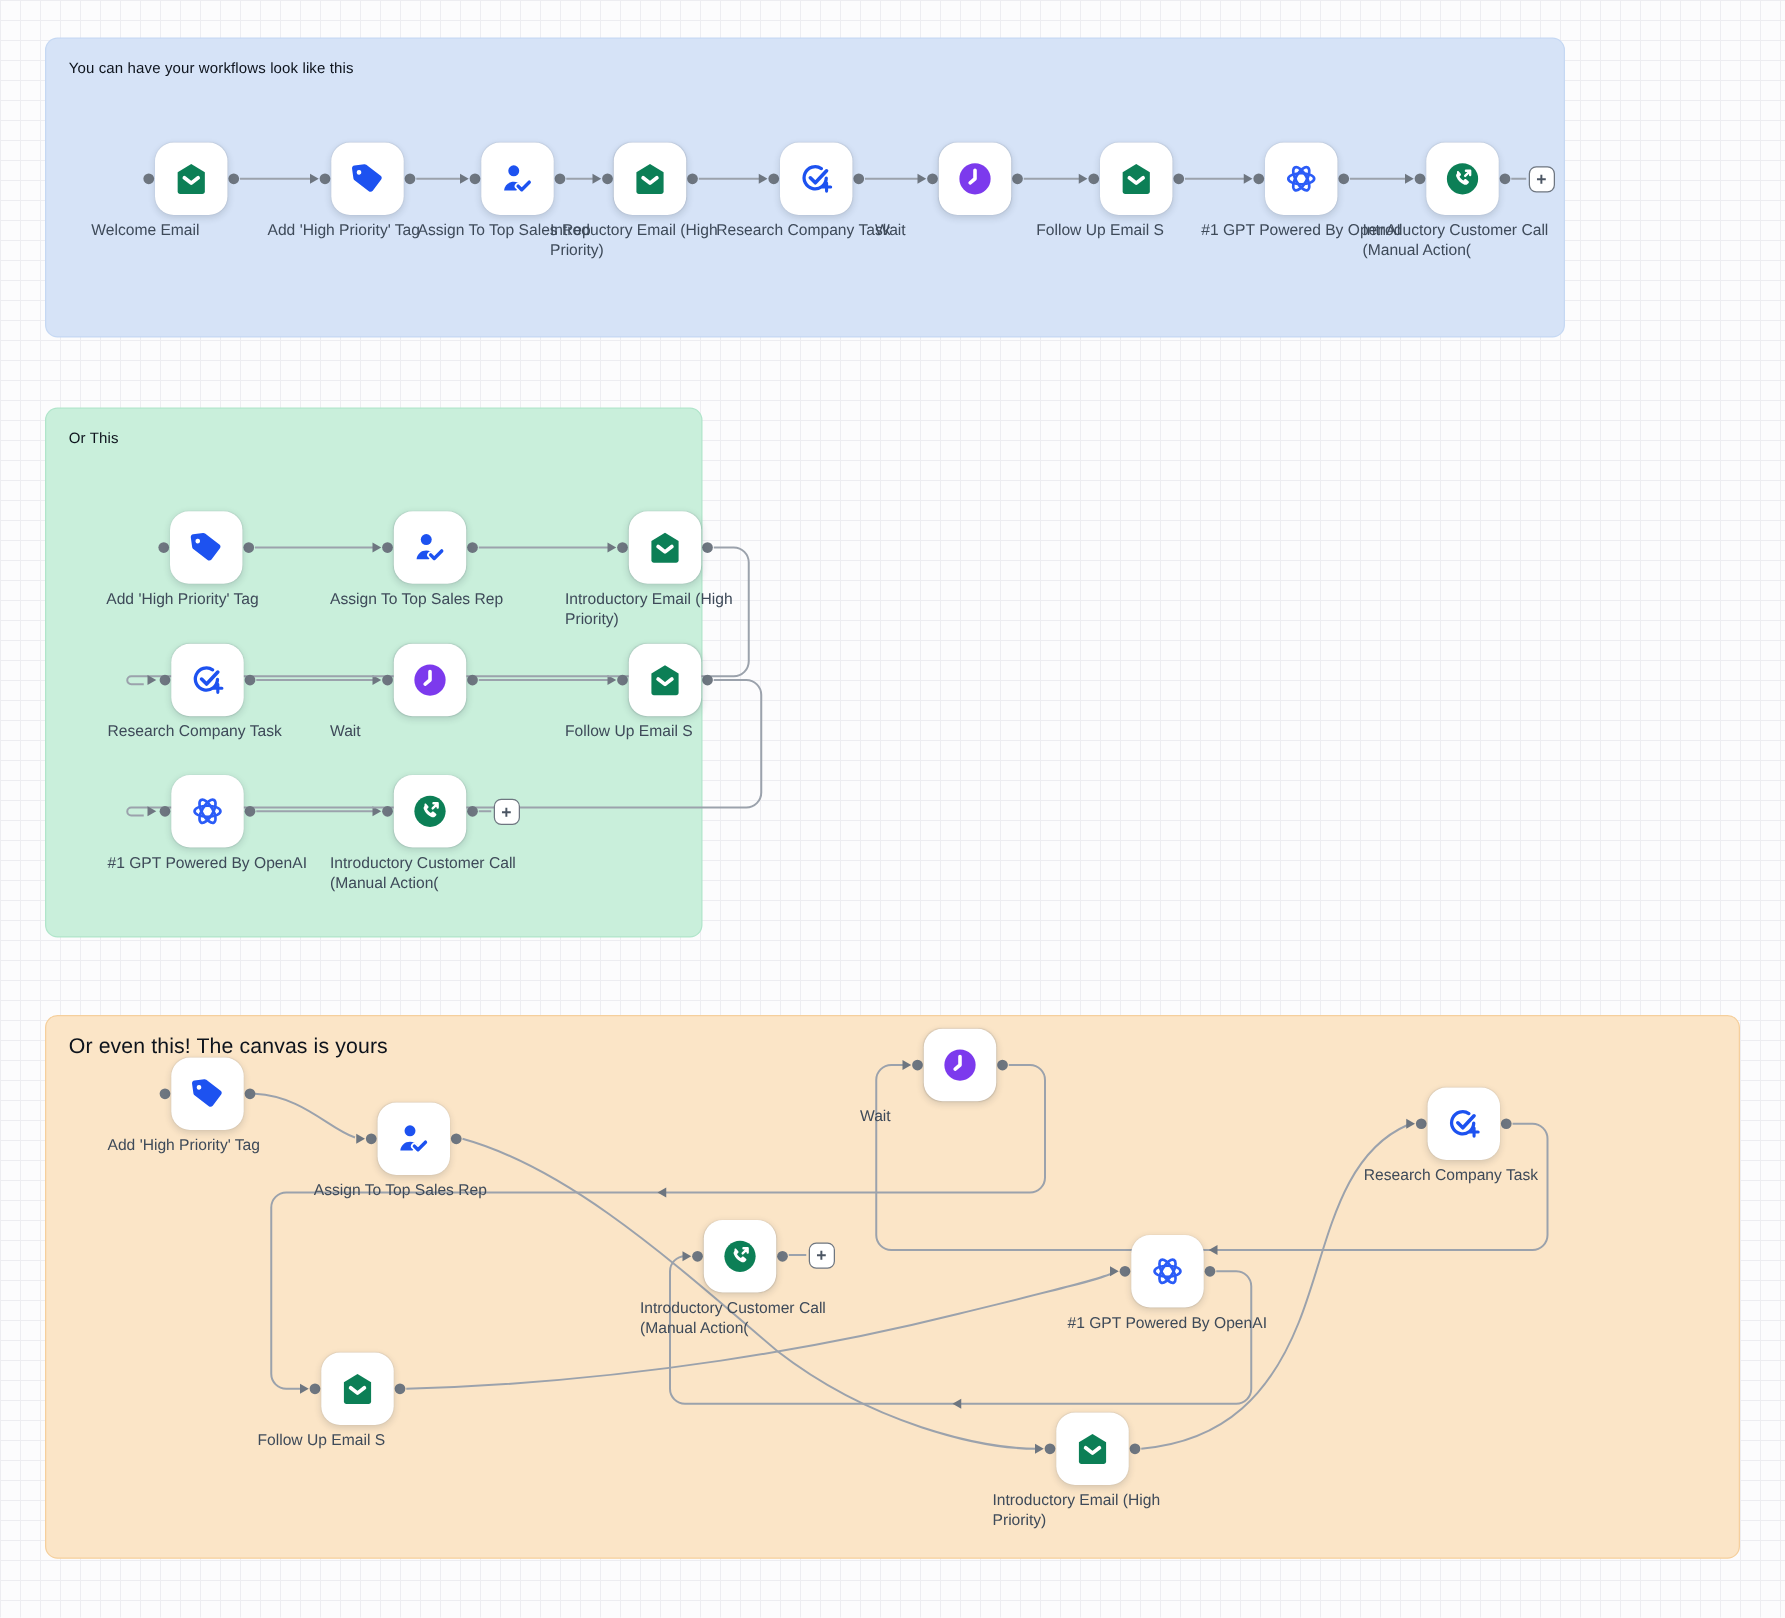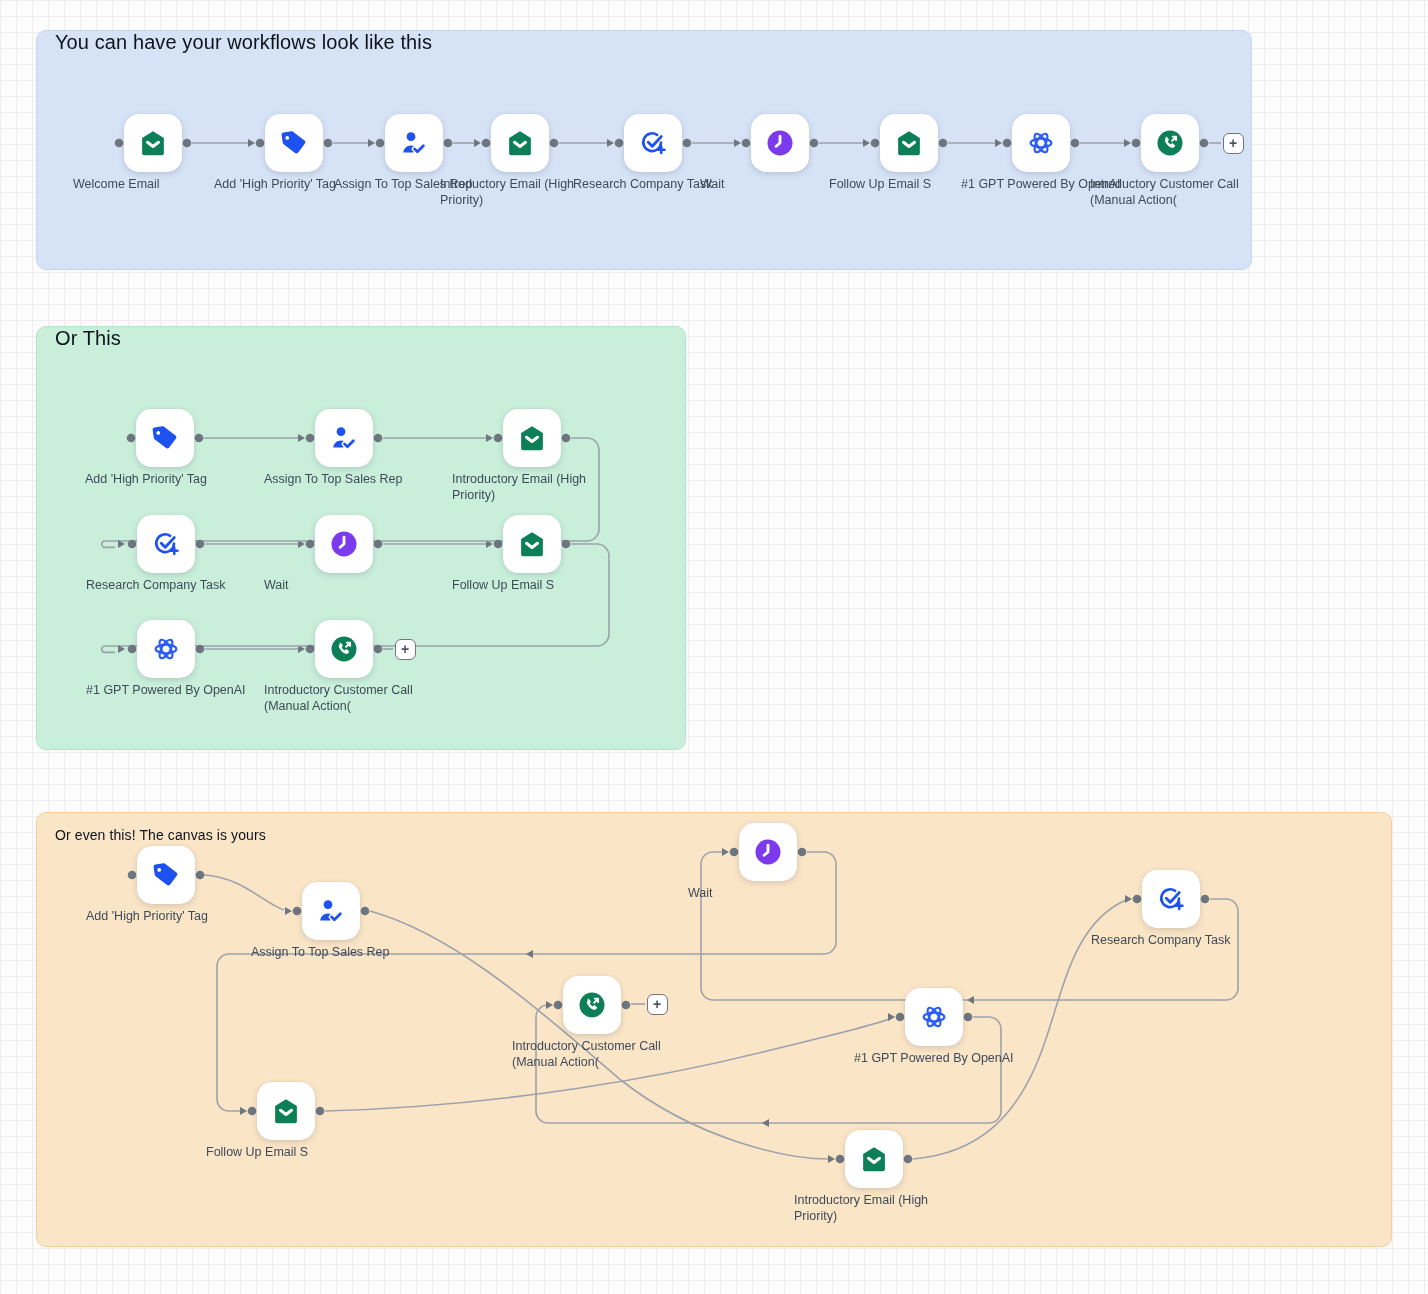--- a/index.html
+++ b/index.html
@@ -9,24 +9,24 @@
     background-color:#fcfcfd;
     background-image:
       linear-gradient(to right,#ededf1 1.2px,transparent 1.2px),
       linear-gradient(to bottom,#ededf1 1.2px,transparent 1.2px);
     background-size:16px 16px;
   }
   .panel{
     position:absolute;border-radius:10px;border:1px solid transparent;box-sizing:border-box;
   }
   .panel-title{
-    position:absolute;left:18px;top:0;font-size:20px;font-weight:500;color:#0d131c;
+    position:absolute;left:18px;top:16px;font-size:12px;font-weight:500;color:#0d131c;
     letter-spacing:.1px;z-index:5;white-space:nowrap;
   }
-  .panel-title.big{font-size:14px;top:14px;}
+  .panel-title.big{font-size:17px;top:14px;}
   .edge-layer{position:absolute;left:0;top:0;z-index:1;}
   .node{
     position:absolute;width:58px;height:58px;background:#fff;border-radius:15px;
     box-shadow:0 2px 6px rgba(30,41,59,.16), 0 0 1px rgba(30,41,59,.12);
     display:flex;align-items:center;justify-content:center;z-index:3;
   }
   .node svg{display:block;}
   .node-label{
     position:absolute;width:160px;text-align:left;font-size:12.5px;line-height:1.28;
     color:#3e4a59;z-index:2;pointer-events:none;
@@ -164,21 +164,21 @@
         <svg viewBox="0 0 24 24" width="30" height="30">
           <circle cx="12" cy="12" r="10" fill="#0c7f56"></circle>
           <path d="M8.5 7.3c.32-.32.85-.3 1.14.05l1.25 1.5c.26.31.23.77-.07 1.05l-.75.68c.52 1.12 1.42 2.02 2.54 2.54l.68-.75c.28-.3.74-.33 1.05-.07l1.5 1.25c.35.29.37.82.05 1.14l-.65.66c-.52.53-1.3.72-2 .44-2.4-.93-4.3-2.83-5.22-5.22-.27-.7-.09-1.48.44-2Z" fill="#fff"></path>
           <path d="M13.7 10.2 16.8 7.1M14.2 6.9h2.7v2.7" fill="none" stroke="#fff" stroke-width="1.5" stroke-linecap="round" stroke-linejoin="round"></path>
         </svg>
       </span>
     </div>
     <div class="node-label" style="left: 1053px; top: 145px;">Introductory Customer Call (Manual Action(</div>
     <div class="plus-btn" style="left: 1185.5px; top: 101.5px;">+</div>
   </div>
-<div class="panel" style="left: 36px; top: 326px; width: 650px; height: 424px; background: rgb(201, 239, 219); border-color: rgb(176, 229, 202);">
+<div class="panel" style="left: 36px; top: 326px; width: 526px; height: 424px; background: rgb(201, 239, 219); border-color: rgb(176, 229, 202);">
   <div class="panel-title">Or This</div>
 <svg width="650" height="424" class="edge-layer">
       <path d="M167 111H262" fill="none" stroke="#9ba2ac" stroke-width="1.6" stroke-linejoin="round"></path>
       <path d="M261 107L268 111L261 115Z" fill="#6e7680"></path>
       <path d="M346 111H450" fill="none" stroke="#9ba2ac" stroke-width="1.6" stroke-linejoin="round"></path>
       <path d="M449 107L456 111L449 115Z" fill="#6e7680"></path>
       <path d="M168 217H262" fill="none" stroke="#9ba2ac" stroke-width="1.6" stroke-linejoin="round"></path>
       <path d="M261 213L268 217L261 221Z" fill="#6e7680"></path>
       <path d="M346 217H450" fill="none" stroke="#9ba2ac" stroke-width="1.6" stroke-linejoin="round"></path>
       <path d="M449 213L456 217L449 221Z" fill="#6e7680"></path>

